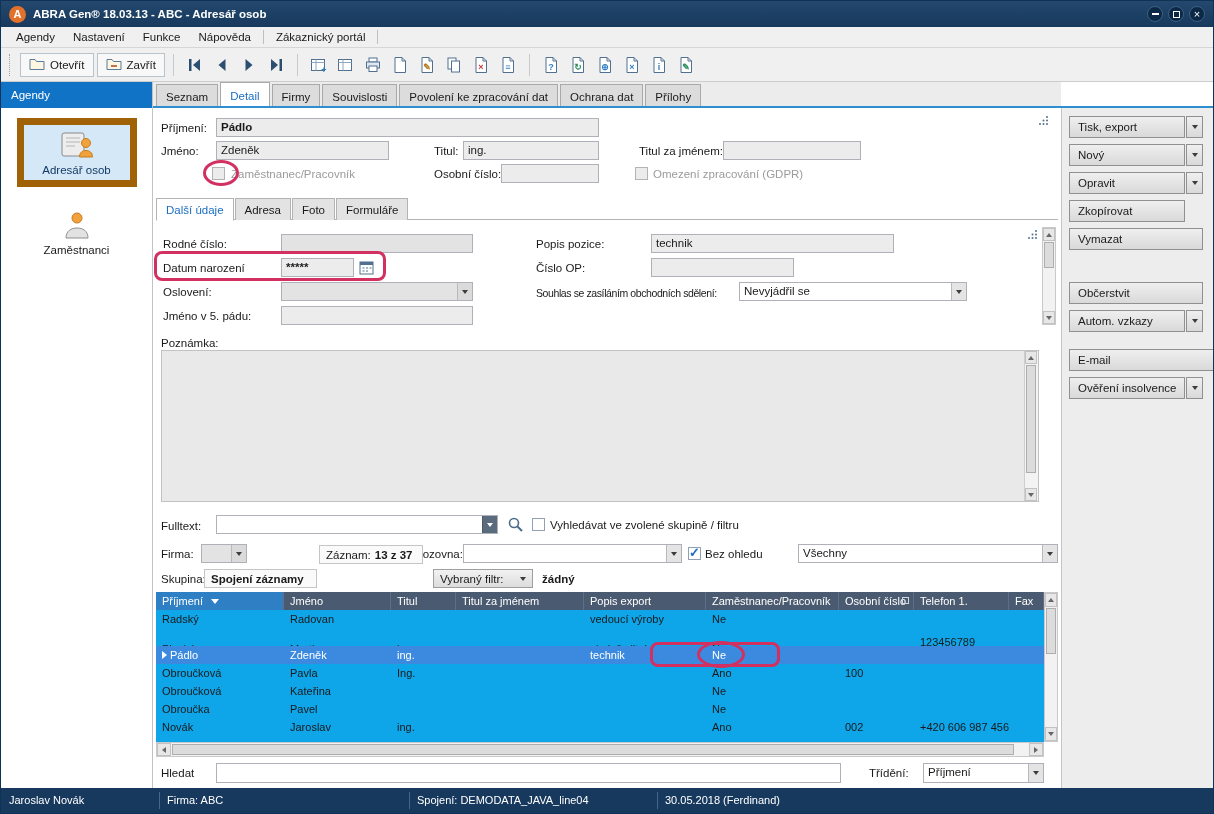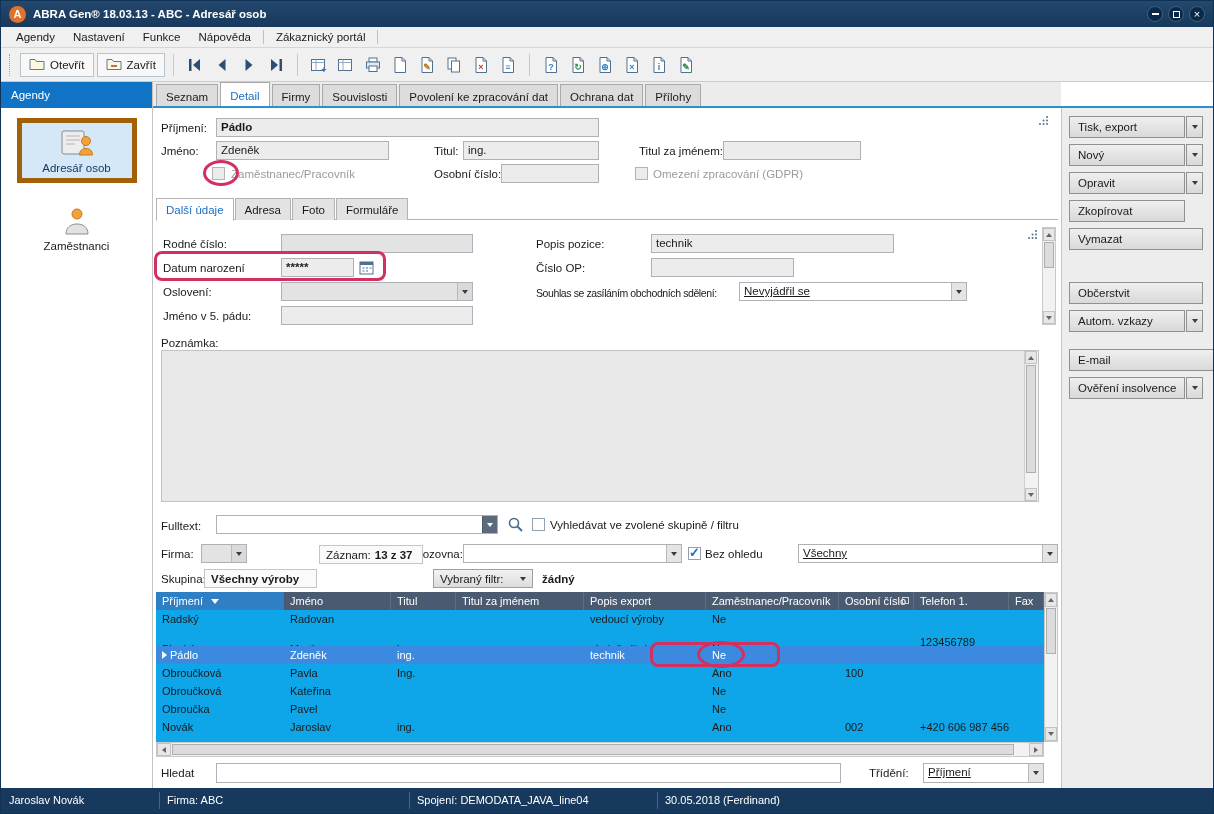--- a/index.html
+++ b/index.html
@@ -24,41 +24,41 @@
 .tbtn{display:flex;align-items:center;gap:5px;height:24px;padding:0 8px;background:#f8f8f8;border:1px solid #b9c3cc;font-size:11.5px;}
 .tsep{width:1px;height:22px;background:#c9c9c9;margin:0 5px;}
 .icongrp{display:flex;gap:1px;}
 .ibtn{width:26px;height:24px;display:flex;align-items:center;justify-content:center;}
 
 
 .sidebar{position:absolute;left:0;top:81px;width:152px;height:706px;background:#fff;border-right:1px solid #c2c2c2;}
 .sbheader{height:26px;background:#1173c5;color:#fff;display:flex;align-items:center;padding-left:10px;}
 .agitem{position:relative;margin:10px auto 0;width:120px;text-align:center;padding:5px 2px 4px;}
 .agitem + .agitem{margin-top:18px;}
-.agitem.sel{background:#d5e8f8;border:5px solid #a16207;}
+.agitem.sel{background:#d5e8f8;border:7px solid #a16207;}
 .aglabel{margin-top:2px;}
 .agitem.sel .aglabel{color:#123a63;}
 
 
 .tabstrip{position:absolute;left:152px;top:81px;width:908px;height:26px;background:#ececec;display:flex;align-items:flex-end;padding-left:3px;z-index:2;}
 .tab{height:24px;display:flex;align-items:center;padding:0 9px;background:#dcdcdc;border:1px solid #a9a9a9;border-bottom:none;margin-right:2px;white-space:nowrap;}
 .tab.active{background:#fff;color:#1b6ec2;height:26px;}
 .blueline{position:absolute;left:152px;top:105px;width:1061px;height:2px;background:#2e8fd0;z-index:3;}
 .content{position:absolute;left:152px;top:107px;width:908px;height:680px;background:#fff;z-index:1;}
 .rightpanel{position:absolute;left:1060px;top:107px;width:153px;height:680px;background:#ededed;border-left:1px solid #c6c6c6;}
 
 
 .lbl{position:absolute;white-space:nowrap;z-index:4;}
 .lbl.gry{color:#9b9b9b;}
 .lbl.small{font-size:10.5px;letter-spacing:-0.4px;}
 .b{font-weight:bold;}
 .fld{position:absolute;height:19px;background:#ececec;border:1px solid #aeb2b8;padding:2px 4px 0;white-space:nowrap;overflow:hidden;z-index:4;}
 .fld.wht{background:#fff;}
 .fld.dis{background:#e3e3e3;color:#777;}
-.combo{padding-right:3px;text-decoration:underline;}
+.combo{padding-right:3px;}
 .ab{position:absolute;right:0;top:0;bottom:0;width:15px;background:#e4e4e4;border-left:1px solid #b9b9b9;display:flex;align-items:center;justify-content:center;}
 .fld.dis .ab{background:#dadada;}
 .td{width:0;height:0;border-left:3.5px solid transparent;border-right:3.5px solid transparent;border-top:4px solid #3c3c3c;}
 .cb{position:absolute;width:13px;height:13px;background:#fff;border:1px solid #8fa1b3;z-index:4;}
 .cb.dis{background:#ececec;border-color:#b3b3b3;}
 .cb.chk::after{content:"✓";position:absolute;left:0;top:-3px;font-size:13px;font-weight:bold;color:#1d6fc0;}
 .icbtn{position:absolute;width:20px;height:19px;display:flex;align-items:center;justify-content:center;z-index:4;}
 .xhandle{position:absolute;width:13px;height:13px;display:flex;align-items:center;justify-content:center;z-index:4;}
 
 
@@ -439,21 +439,21 @@
         <span class="td"></span>
       </span></div>
   <span class="cb chk" style="left:687px;top:546px"></span>
   <span class="lbl" style="left:704px;top:547px">Bez ohledu</span>
   <div class="fld wht combo" style="left:797px;top:543px;width:260px"><span>Všechny</span><span class="ab">
         <span class="td"></span>
       </span></div>
 
   <span class="lbl" style="left:160px;top:572px">Skupina:</span>
   <div class="panel" style="left:203px;top:568px;width:113px">
-      <span class="b">Všechny výroby</span>
+      <span class="b">Spojení záznamy</span>
     </div>
   <div class="panel" style="left:318px;top:544px;width:104px">
       <span>Záznam:</span>
       <span class="b">13 z 37</span>
     </div>
   <div class="fbtn" style="left:432px;top:568px;width:100px">
       <span>Vybraný filtr:</span>
       <span class="td"></span>
     </div>
   <span class="lbl b" style="left:541px;top:572px">žádný</span>

